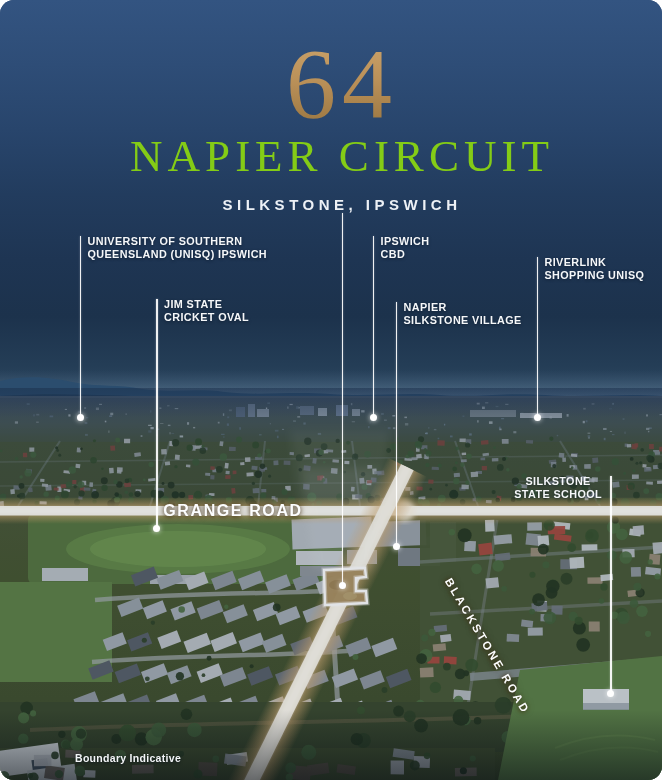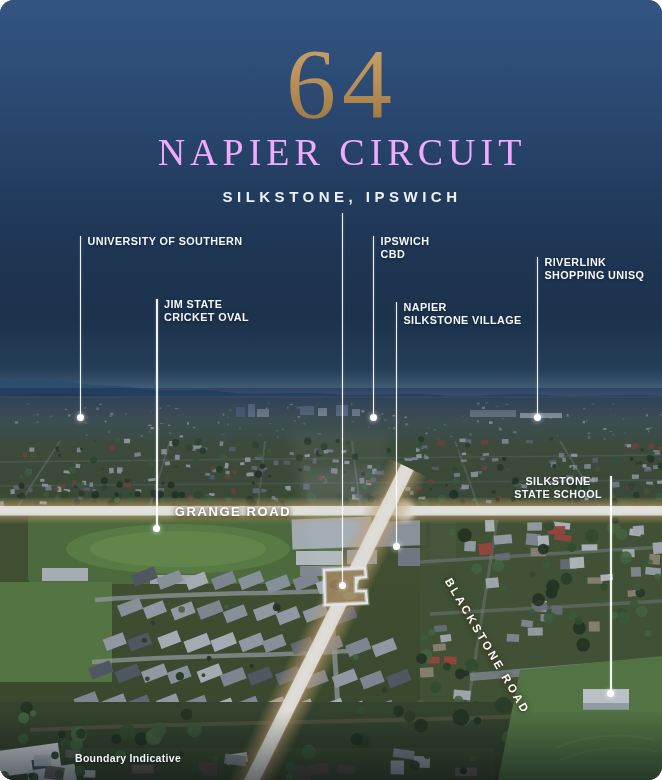--- a/index.html
+++ b/index.html
@@ -16,41 +16,41 @@
 
   
   .title{position:absolute;left:22px;right:0;top:34px;text-align:center;z-index:6;}
   .num{
     font-family:"Liberation Serif",serif;font-size:100px;line-height:1;font-weight:400;
     letter-spacing:6px;
     background:linear-gradient(180deg,#cda56d 0%,#bb9159 45%,#96733e 100%);
     -webkit-background-clip:text;background-clip:text;color:transparent;
   }
   .street{
-    margin-top:-2px;font-family:"Liberation Serif",serif;font-size:38px;line-height:1.1;
-    color:#f0abfc;letter-spacing:5px;font-weight:400;
+    margin-top:-2px;font-family:"Liberation Serif",serif;font-size:45px;line-height:1.1;
+    color:#84cc16;letter-spacing:5px;font-weight:400;
   }
   .suburb{margin-top:14px;font-size:15px;letter-spacing:4.5px;color:#edf1f6;font-weight:600;}
 
   
   .callout{position:absolute;z-index:5;}
   .cl{position:absolute;left:0;top:0;width:1.6px;height:100%;
       background:rgba(255,255,255,.93);box-shadow:0 0 2px rgba(255,255,255,.45);display:block;}
   .cd{position:absolute;left:-2.8px;bottom:-3.6px;width:7px;height:7px;border-radius:50%;
       background:#fff;box-shadow:0 0 5px rgba(255,255,255,.85);display:block;}
   .ct{position:absolute;left:8px;top:-1px;color:#f5f7f9;font-size:10.8px;line-height:12.8px;
       font-weight:700;letter-spacing:.4px;white-space:nowrap;
       text-shadow:0 1px 3px rgba(8,18,32,.55);}
   .ct span{display:block;}
   .callout.flip .ct{left:auto;right:8px;text-align:center;}
 
   
   .road-label{position:absolute;z-index:4;color:#fcfdfe;font-weight:700;white-space:nowrap;
       text-shadow:0 1px 4px rgba(55,38,10,.85),0 0 6px rgba(70,50,20,.5);}
-  .grange{left:233px;top:511px;transform:translate(-50%,-50%);font-size:13px;letter-spacing:1.6px;}
+  .grange{left:233px;top:511px;transform:translate(-50%,-50%);font-size:16px;letter-spacing:1.6px;}
   .blackstone{left:448px;top:573px;transform:rotate(59.5deg);transform-origin:0 50%;
       font-size:11.5px;letter-spacing:2.6px;}
 
   .disclaimer{position:absolute;left:30px;top:752px;z-index:6;color:#f2f4f6;font-size:10.5px;
       font-weight:600;letter-spacing:.3px;text-shadow:0 1px 3px rgba(10,18,30,.7);padding-left:45px;}
 </style>
 </head>
 <body>
 
 <div class="poster">
@@ -948,20 +948,21 @@
   <div class="callout" style="left:341.5px;top:213px;height:372px;">
     <i class="cl"></i>
     <b class="cd"></b>
   </div>
 
   <div class="callout" style="left:79.5px;top:236px;height:181px;">
     <i class="cl"></i>
     <b class="cd"></b>
     <div class="ct">
       <span>UNIVERSITY OF SOUTHERN</span>
+      <span>QUEENSLAND (UNISQ) IPSWICH</span>
     </div>
   </div>
 
   <div class="callout" style="left:156px;top:299px;height:229px;">
     <i class="cl"></i>
     <b class="cd"></b>
     <div class="ct">
       <span>JIM STATE</span>
       <span>CRICKET OVAL</span>
     </div>

